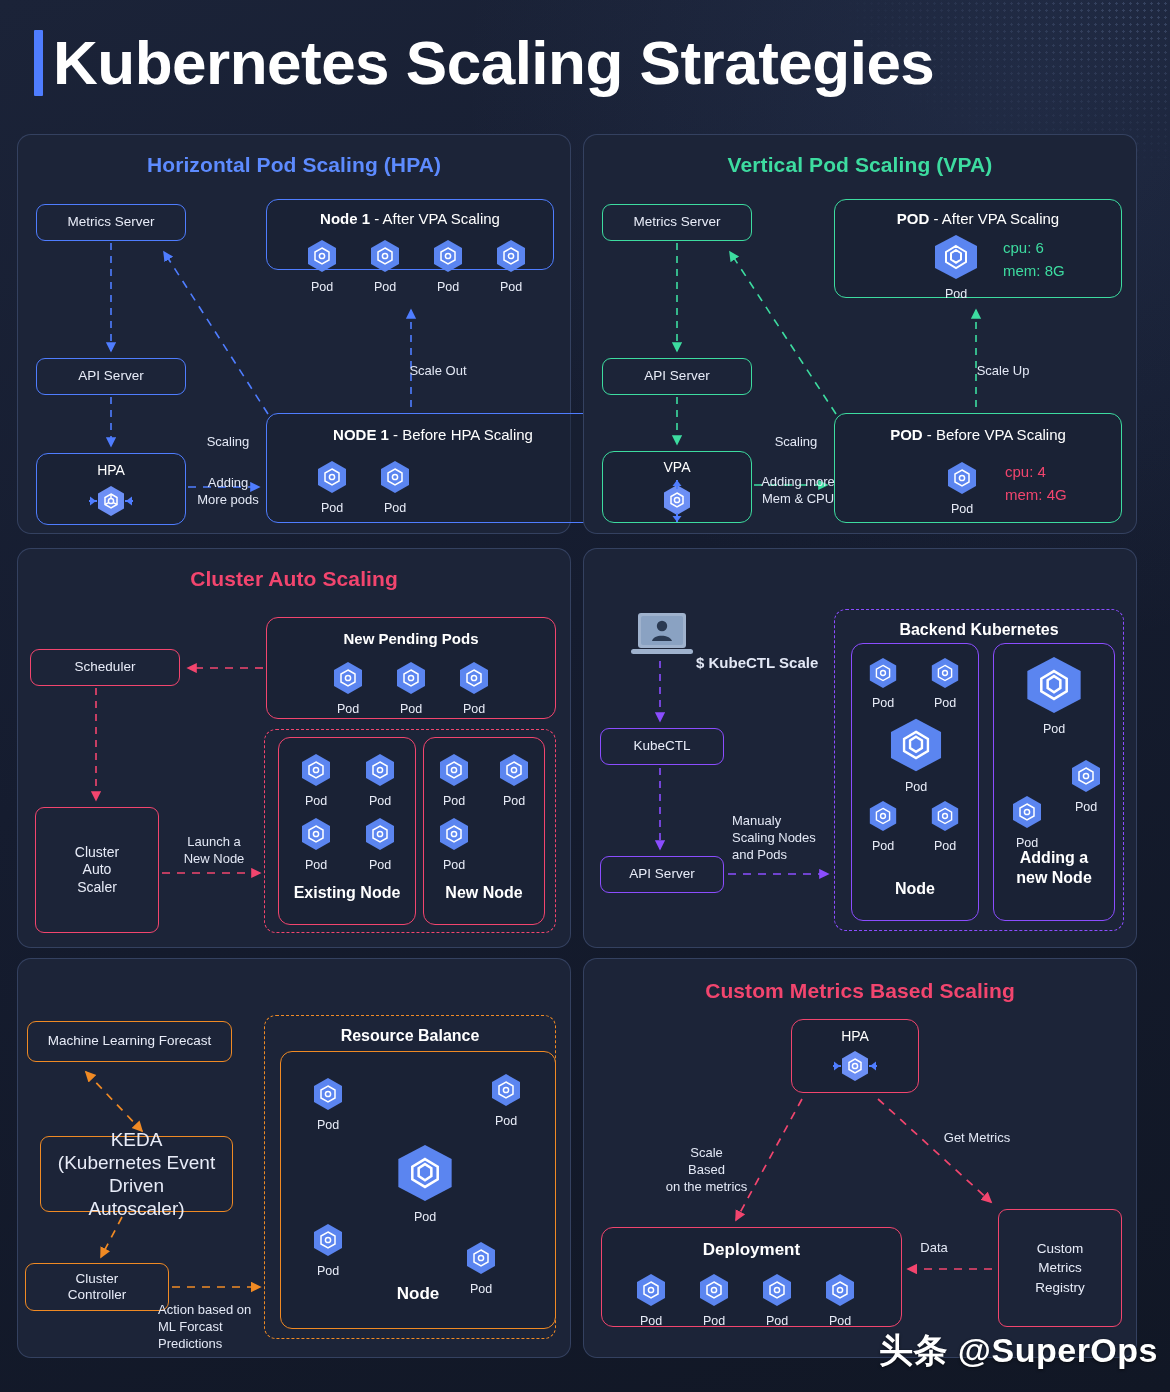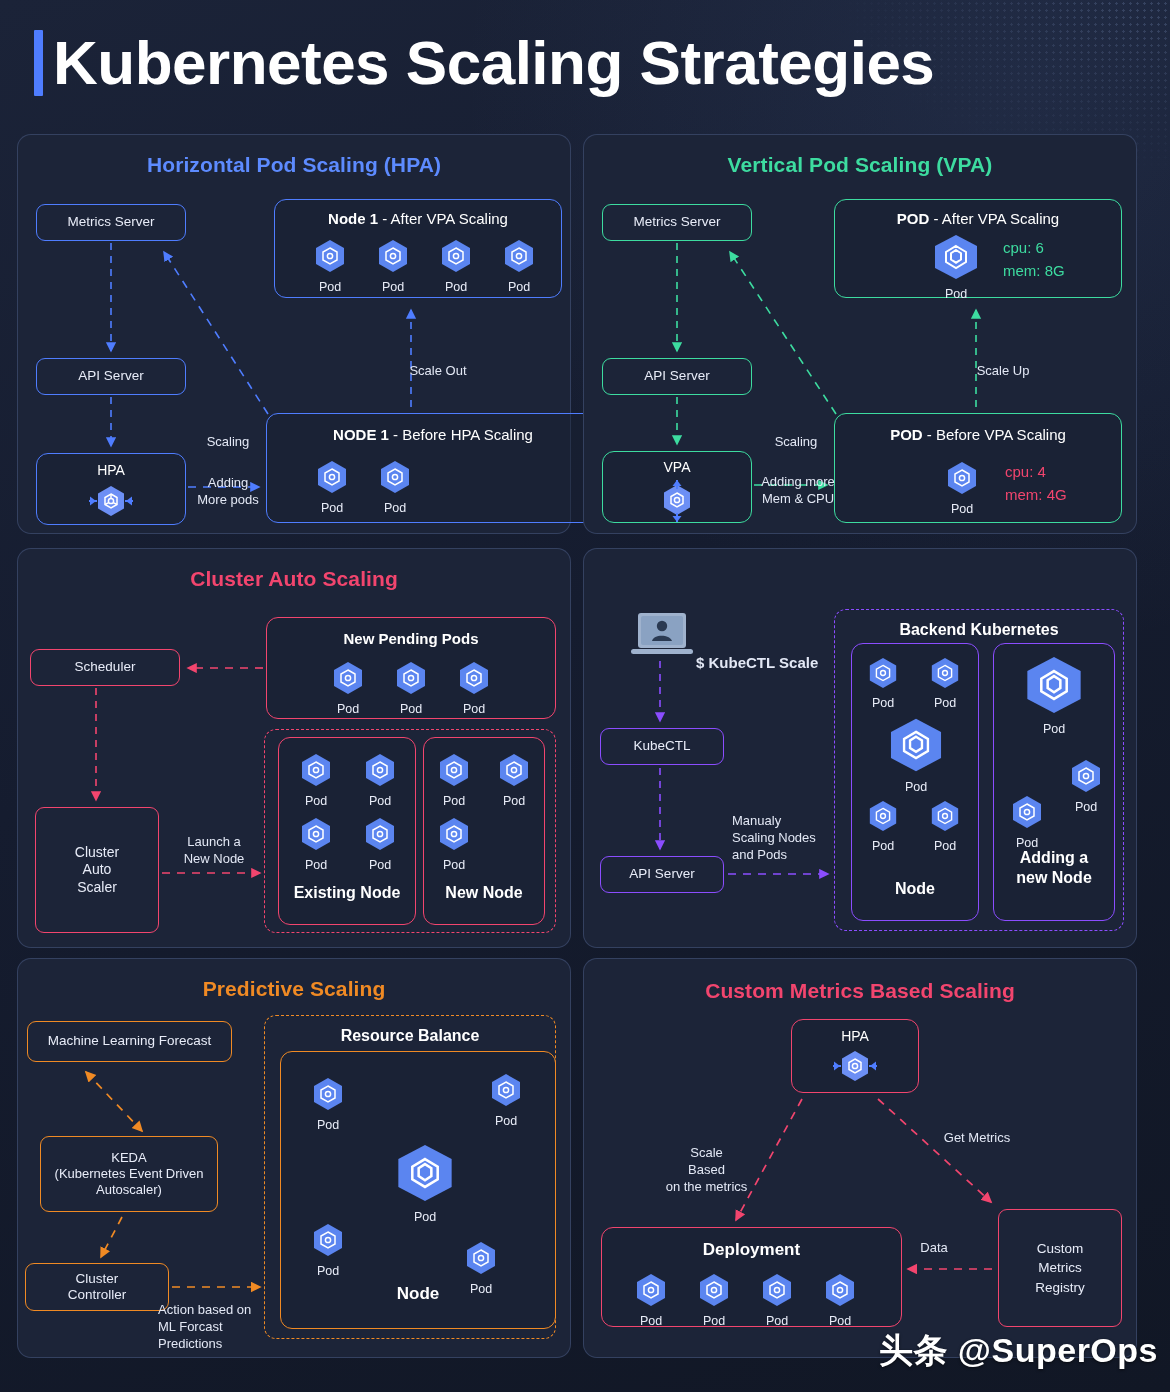--- a/index.html
+++ b/index.html
@@ -126,21 +126,21 @@
           <g fill="#4f7dff">
             <polygon points="13,18 7,13.5 7,22.5"></polygon>
             <polygon points="43,18 49,13.5 49,22.5"></polygon>
           </g>
           <rect x="6" y="17" width="8" height="2" fill="#4f7dff"></rect>
           <rect x="42" y="17" width="8" height="2" fill="#4f7dff"></rect>
         </svg>
       </div>
     </div>
 
-    <div class="nodebox" style="left:256px; top:64px; width:288px; height:99px;">
+    <div class="nodebox" style="left:248px; top:64px; width:288px; height:71px;">
       <div class="boxhead" style="top:10px;">
         <b>Node 1</b><span> - After VPA Scaling</span>
       </div>
       <div class="pod" style="left:38px; top:38px;">
         <span class="hex">
           <svg width="34" height="36" viewBox="0 0 34 36">
               <polygon points="17,2 31,10 31,26 17,34 3,26 3,10" fill="#5b85f0"></polygon>
               <g fill="none" stroke="#fff" stroke-width="1.5">
                 <polygon points="17,10 24,14 24,22 17,26 10,22 10,14"></polygon>
                 <circle cx="17" cy="18" r="2.6"></circle>
@@ -628,27 +628,26 @@
       <line x1="76" y1="219" x2="76" y2="300" stroke="#8b4dff" stroke-width="1.6" stroke-dasharray="7,6" marker-end="url(#ar-purple)"></line>
       <line x1="144" y1="325" x2="244" y2="325" stroke="#8b4dff" stroke-width="1.6" stroke-dasharray="8,7" marker-end="url(#ar-purple)"></line>
     </svg>
 
     <div class="cap left" style="left:148px; top:264px; width:110px;">Manualy
 Scaling Nodes
 and Pods</div>
   </div>
 
   <div class="panel" style="left:17px; top:958px; width:554px; height:400px;">
-    <div class="panel-title" style="top:18px; color:#f08a24;">Predictive Scaling</div>
 
     <div class="labelbox" style="left:9px; top:62px; width:205px; height:41px; border-color:#f08a24;">
       <span>Machine Learning Forecast</span>
     </div>
 
-    <div class="labelbox" style="left:22px; top:177px; width:178px; height:76px; border-color:#f08a24; white-space:pre-line; font-size:13px;">
+    <div class="labelbox" style="left:22px; top:177px; width:193px; height:76px; border-color:#f08a24; white-space:pre-line; font-size:19px;">
       <span>KEDA
 (Kubernetes Event Driven
 Autoscaler)</span>
     </div>
 
     <div class="labelbox" style="left:7px; top:304px; width:144px; height:48px; border-color:#f08a24; white-space:pre-line;">
       <span>Cluster
 Controller</span>
     </div>
 

